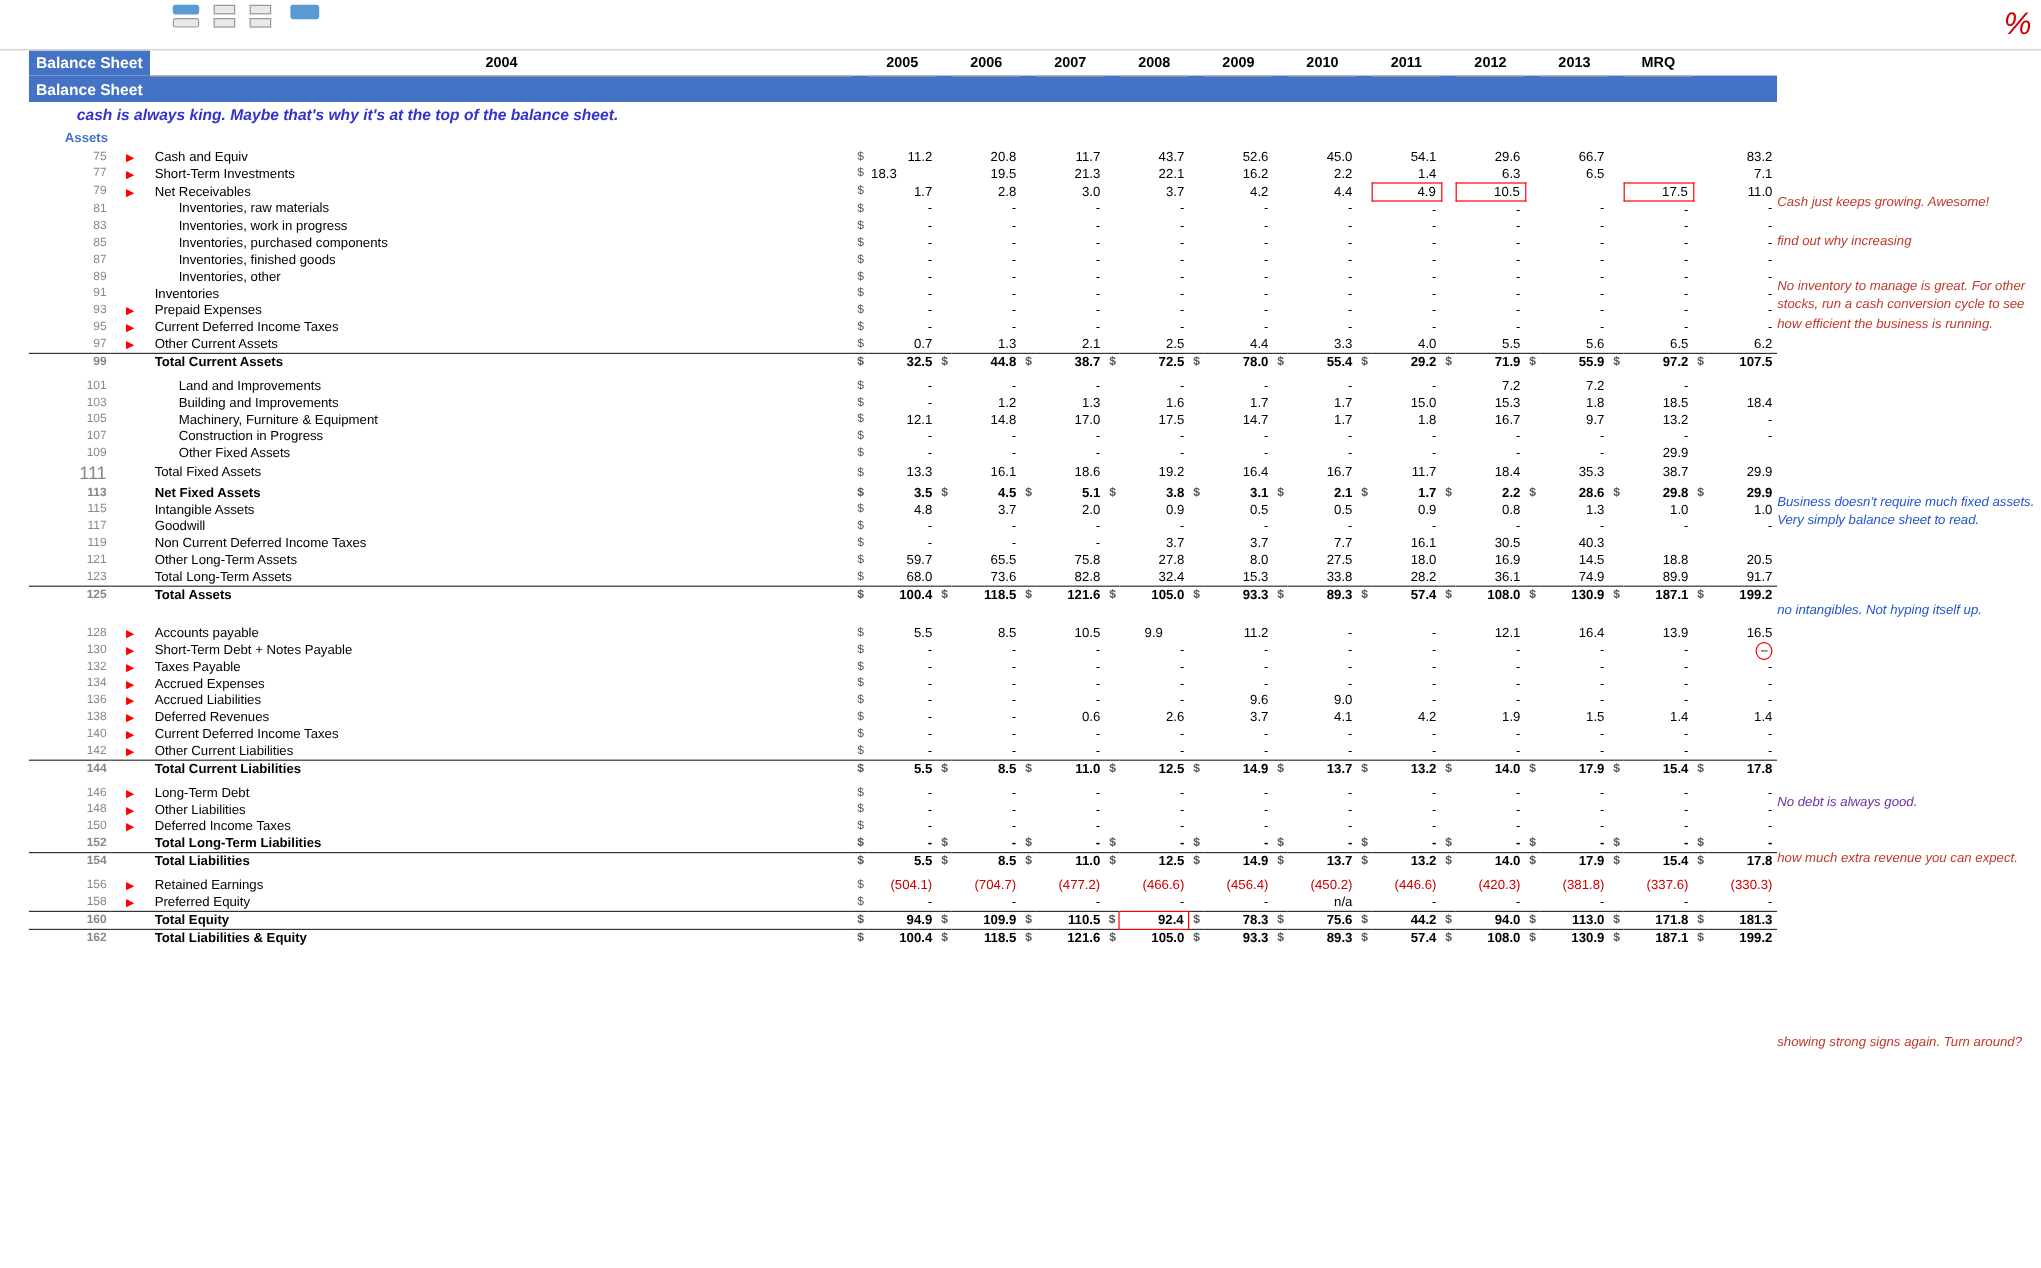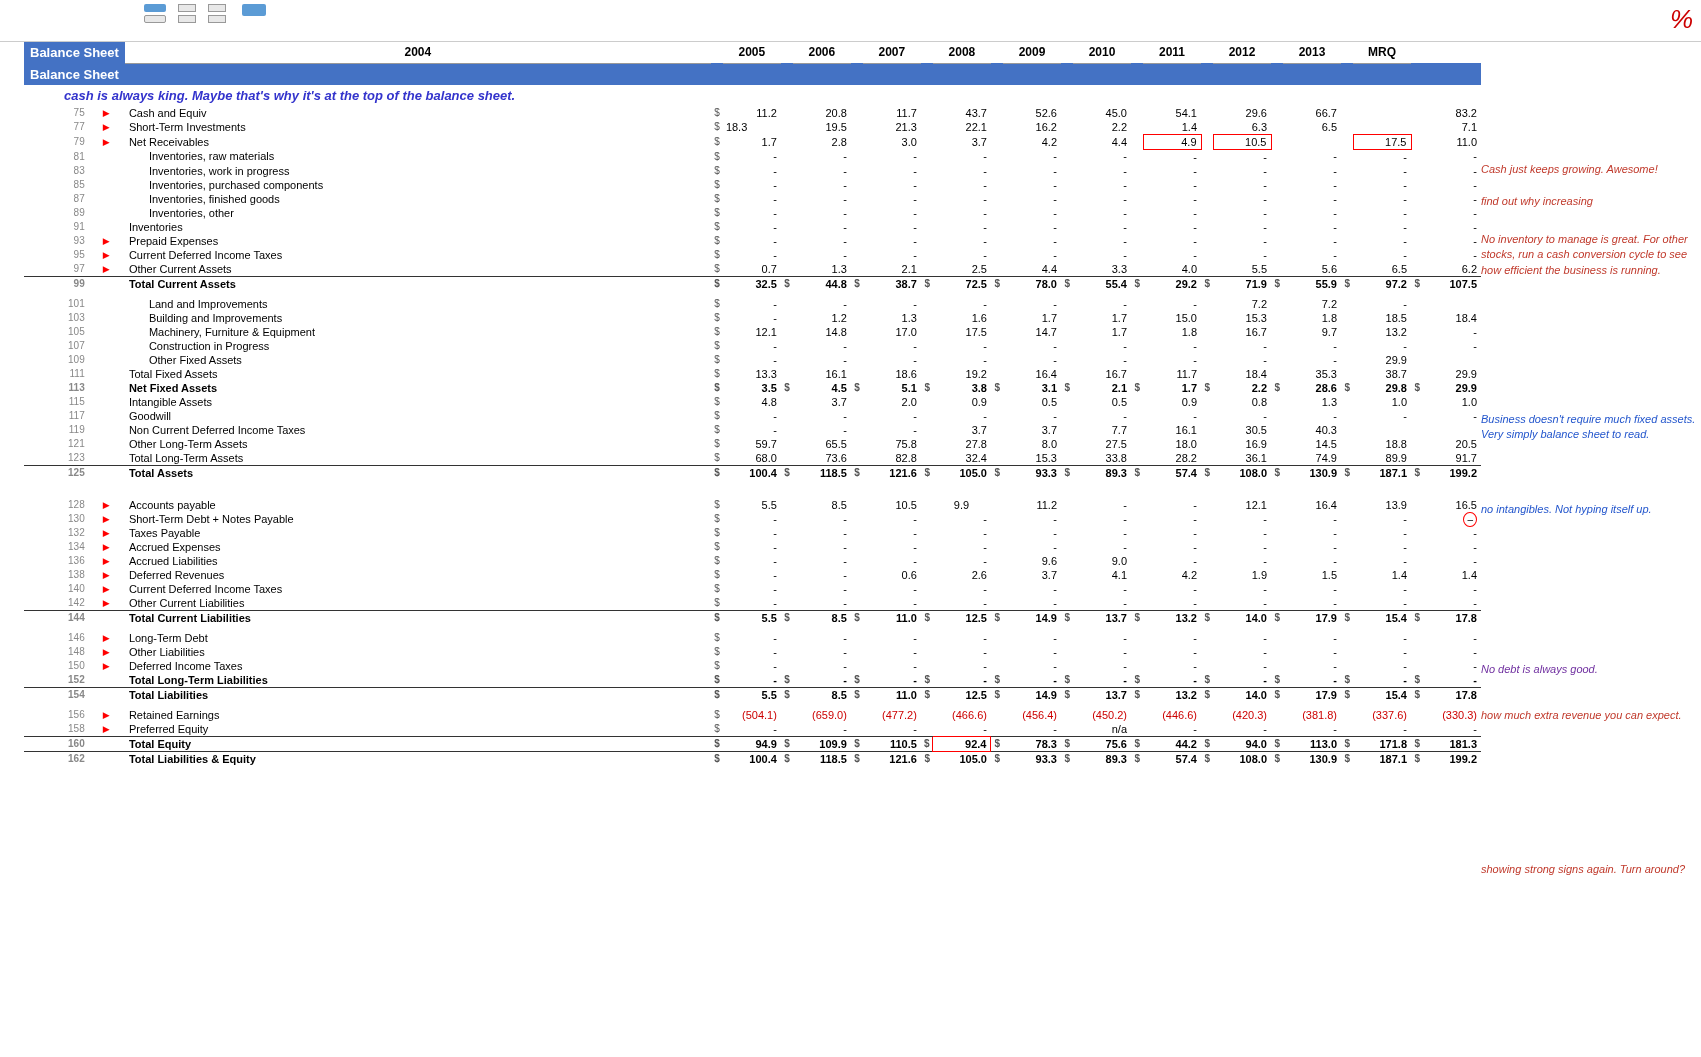--- a/index.html
+++ b/index.html
@@ -184,20 +184,23 @@
           </tr>
         </thead>
         <tbody id="main-tbody">
         <tr>
               <td colspan="30" style="background: rgb(68, 114, 196); color: white; font-weight: bold; font-size: 13px; padding: 3px 6px;">Balance Sheet</td>
             </tr>
             <tr>
               <td colspan="30" style="color: rgb(51, 51, 204); font-size: 13px; font-style: italic; font-weight: bold; padding: 3px 40px;">cash is always king. Maybe that's why it's at the top of the balance sheet.</td>
             </tr>
             <tr>
+              <td colspan="30" style="color: rgb(68, 114, 196); font-weight: bold; padding: 3px 30px;">Assets</td>
+            </tr>
+            <tr>
               <td style="color: rgb(136, 136, 136); font-size: 10px; text-align: right; padding-right: 3px; width: 24px;">75</td>
               <td style="width: 14px; text-align: center; color: red; font-size: 9px;">▶</td>
               <td style="padding-left: 4px; min-width: 195px; max-width: 220px;">Cash and Equiv</td>
               <td style="width: 12px; text-align: right; font-size: 10px; color: rgb(85, 85, 85);">$</td>
               <td style="width: 58px; text-align: right; padding-right: 4px;">11.2</td>
               <td style="width: 12px; text-align: right; font-size: 10px; color: rgb(85, 85, 85);"></td>
               <td style="width: 58px; text-align: right; padding-right: 4px;">20.8</td>
               <td style="width: 12px; text-align: right; font-size: 10px; color: rgb(85, 85, 85);"></td>
               <td style="width: 58px; text-align: right; padding-right: 4px;">11.7</td>
               <td style="width: 12px; text-align: right; font-size: 10px; color: rgb(85, 85, 85);"></td>
@@ -673,21 +676,21 @@
               <td style="width: 12px; text-align: right; font-size: 10px; color: rgb(85, 85, 85);"></td>
               <td style="width: 58px; text-align: right; padding-right: 4px;">-</td>
               <td style="width: 12px; text-align: right; font-size: 10px; color: rgb(85, 85, 85);"></td>
               <td style="width: 58px; text-align: right; padding-right: 4px;">-</td>
               <td style="width: 12px; text-align: right; font-size: 10px; color: rgb(85, 85, 85);"></td>
               <td style="width: 58px; text-align: right; padding-right: 4px;">29.9</td>
               <td style="width: 12px; text-align: right; font-size: 10px; color: rgb(85, 85, 85);"></td>
               <td style="width: 58px; text-align: right; padding-right: 4px;"></td>
             </tr>
             <tr>
-              <td style="color: rgb(136, 136, 136); font-size: 10px; text-align: right; padding-right: 3px; width: 24px;">111</td>
+              <td style="color: rgb(136, 136, 136); font-size: 15px; text-align: right; padding-right: 3px; width: 24px;">111</td>
               <td style="width: 14px; text-align: center; color: red; font-size: 9px;"></td>
               <td style="padding-left: 4px; min-width: 195px; max-width: 220px;">Total Fixed Assets</td>
               <td style="width: 12px; text-align: right; font-size: 10px; color: rgb(85, 85, 85);">$</td>
               <td style="width: 58px; text-align: right; padding-right: 4px;">13.3</td>
               <td style="width: 12px; text-align: right; font-size: 10px; color: rgb(85, 85, 85);"></td>
               <td style="width: 58px; text-align: right; padding-right: 4px;">16.1</td>
               <td style="width: 12px; text-align: right; font-size: 10px; color: rgb(85, 85, 85);"></td>
               <td style="width: 58px; text-align: right; padding-right: 4px;">18.6</td>
               <td style="width: 12px; text-align: right; font-size: 10px; color: rgb(85, 85, 85);"></td>
               <td style="width: 58px; text-align: right; padding-right: 4px;">19.2</td>
@@ -1288,21 +1291,21 @@
             <tr>
               <td colspan="30" style="height: 6px;"></td>
             </tr>
             <tr>
               <td style="color: rgb(136, 136, 136); font-size: 10px; text-align: right; padding-right: 3px; width: 24px;">156</td>
               <td style="width: 14px; text-align: center; color: red; font-size: 9px;">▶</td>
               <td style="padding-left: 4px; min-width: 195px; max-width: 220px;">Retained Earnings</td>
               <td style="width: 12px; text-align: right; font-size: 10px; color: rgb(85, 85, 85);">$</td>
               <td style="width: 58px; text-align: right; padding-right: 4px; color: rgb(204, 0, 0);">(504.1)</td>
               <td style="width: 12px; text-align: right; font-size: 10px; color: rgb(85, 85, 85);"></td>
-              <td style="width: 58px; text-align: right; padding-right: 4px; color: rgb(204, 0, 0);">(659.0)</td>
+              <td style="width: 58px; text-align: right; padding-right: 4px; color: rgb(204, 0, 0);">(704.7)</td>
               <td style="width: 12px; text-align: right; font-size: 10px; color: rgb(85, 85, 85);"></td>
               <td style="width: 58px; text-align: right; padding-right: 4px; color: rgb(204, 0, 0);">(477.2)</td>
               <td style="width: 12px; text-align: right; font-size: 10px; color: rgb(85, 85, 85);"></td>
               <td style="width: 58px; text-align: right; padding-right: 4px; color: rgb(204, 0, 0);">(466.6)</td>
               <td style="width: 12px; text-align: right; font-size: 10px; color: rgb(85, 85, 85);"></td>
               <td style="width: 58px; text-align: right; padding-right: 4px; color: rgb(204, 0, 0);">(456.4)</td>
               <td style="width: 12px; text-align: right; font-size: 10px; color: rgb(85, 85, 85);"></td>
               <td style="width: 58px; text-align: right; padding-right: 4px; color: rgb(204, 0, 0);">(450.2)</td>
               <td style="width: 12px; text-align: right; font-size: 10px; color: rgb(85, 85, 85);"></td>
               <td style="width: 58px; text-align: right; padding-right: 4px; color: rgb(204, 0, 0);">(446.6)</td>

